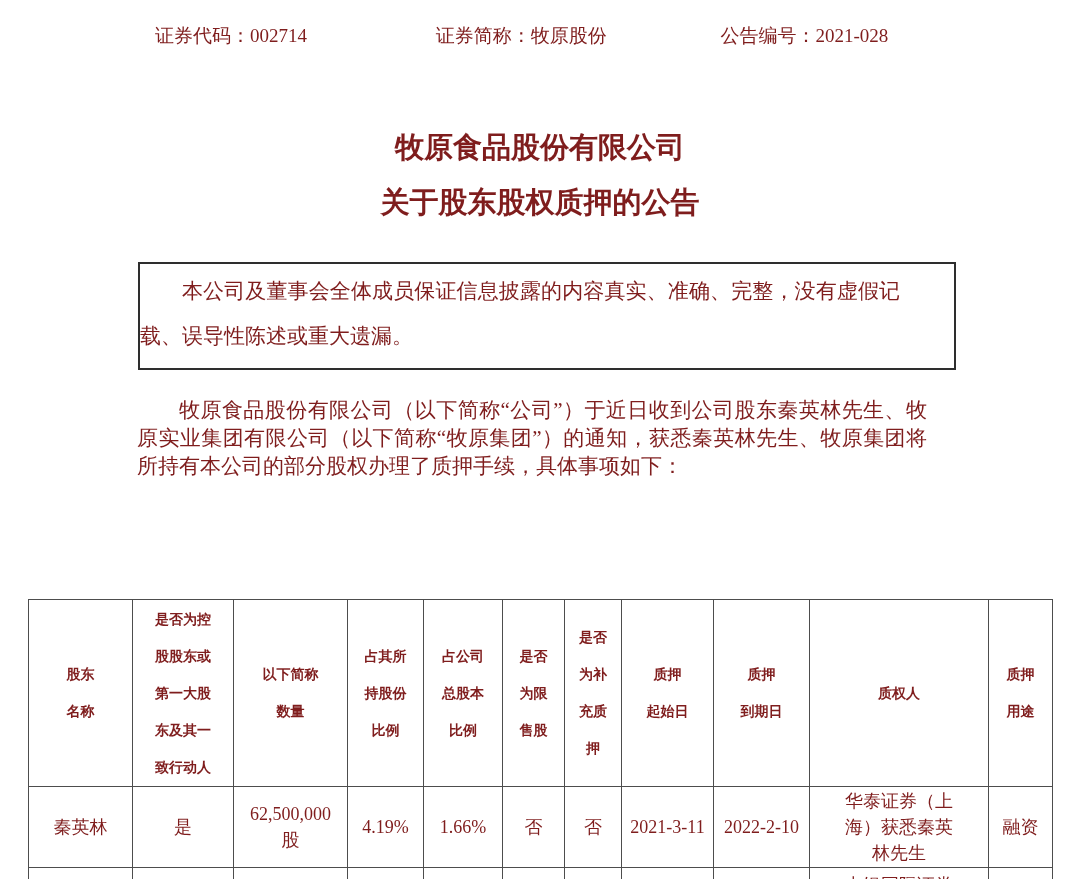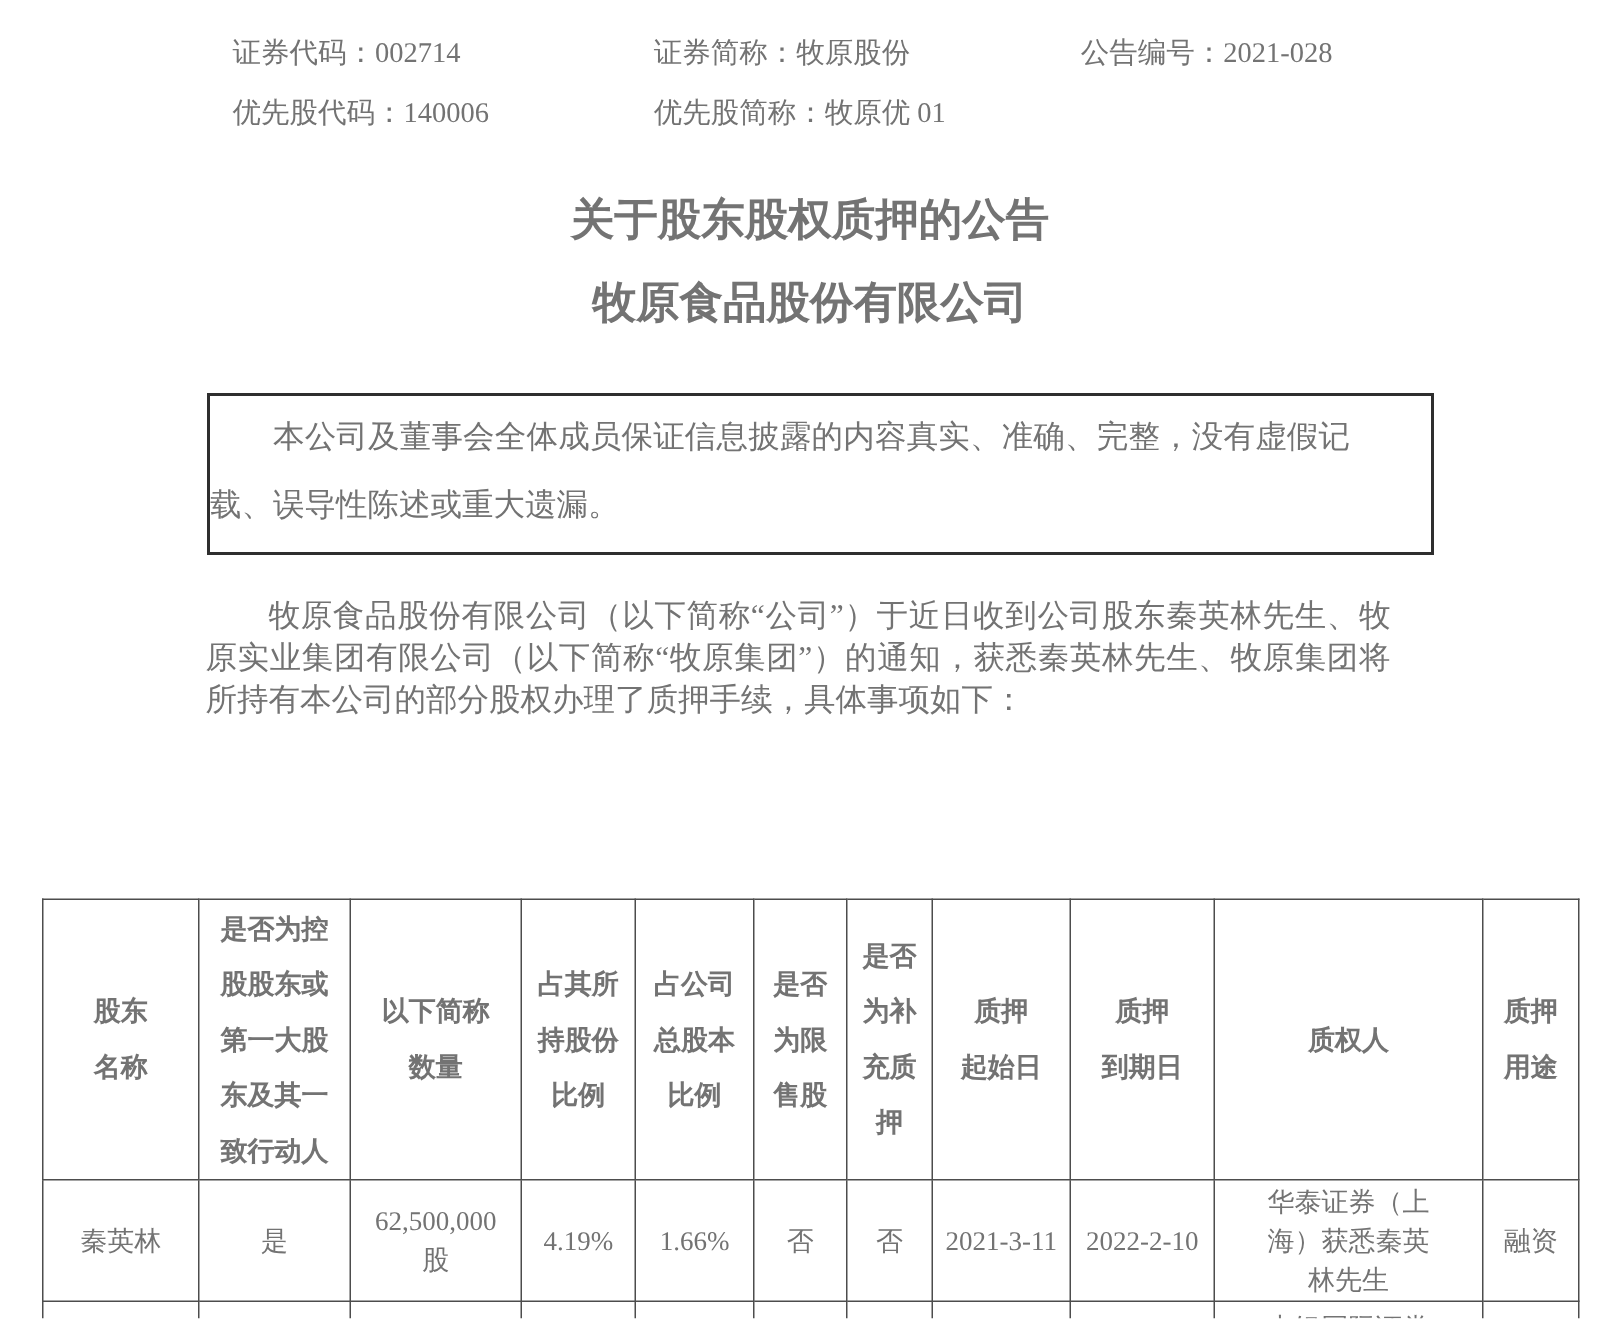--- a/index.html
+++ b/index.html
@@ -6,21 +6,21 @@
     margin: 0;
     padding: 0;
     background: #ffffff;
   }
   .page {
     position: relative;
     width: 1080px;
     height: 879px;
     overflow: hidden;
     background: #ffffff;
-    color: #737373;
+    color: #7f1d1d;
     font-family: "Liberation Serif", "DejaVu Serif", serif;
   }
 
   
   .meta {
     position: absolute;
     top: 16px;
     left: 155px;
     font-size: 19px;
   }
@@ -96,21 +96,21 @@
     border: 1px solid #4d4d4d;
     text-align: center;
     vertical-align: middle;
     white-space: pre-line;
     padding: 0 3px;
     overflow: hidden;
   }
   .pledge-table th {
     font-family: "Liberation Sans", "DejaVu Sans", sans-serif;
     font-weight: bold;
-    font-size: 18px;
+    font-size: 14px;
     line-height: 37px;
   }
   .pledge-table td {
     font-size: 18px;
     line-height: 26px;
   }
   tr.hdr-row    { height: 187px; }
   tr.data-row   { height: 81px; }
   tr.partial-row{ height: 90px; }
   tr.partial-row td { vertical-align: top; padding-top: 2px; }
@@ -124,29 +124,25 @@
 <body>
 
 <div class="page">
 
   <div class="meta">
     <div class="meta-row">
       <span class="m-pair m-w1"><span>证券代码：</span><span>002714</span></span>
       <span class="m-pair m-w2"><span>证券简称：</span><span>牧原股份</span></span>
       <span class="m-pair"><span>公告编号：</span><span>2021-028</span></span>
     </div>
-    <div class="meta-row">
-      <span class="m-pair m-w1"><span>优先股代码：</span><span>140006</span></span>
-      <span class="m-pair"><span>优先股简称：</span><span>牧原优 01</span></span>
-    </div>
   </div>
 
   <div class="title-block">
+    <div class="title-line">牧原食品股份有限公司</div>
     <div class="title-line">关于股东股权质押的公告</div>
-    <div class="title-line">牧原食品股份有限公司</div>
   </div>
 
   <div class="disclaimer-box">
     <div class="disclaimer-text">本公司及董事会全体成员保证信息披露的内容真实、准确、完整，没有虚假记载、误导性陈述或重大遗漏。</div>
   </div>
 
   <div class="body-paragraph">牧原食品股份有限公司（以下简称“公司”）于近日收到公司股东秦英林先生、牧原实业集团有限公司（以下简称“牧原集团”）的通知，获悉秦英林先生、牧原集团将所持有本公司的部分股权办理了质押手续，具体事项如下：</div>
 
 
   <table class="pledge-table">

